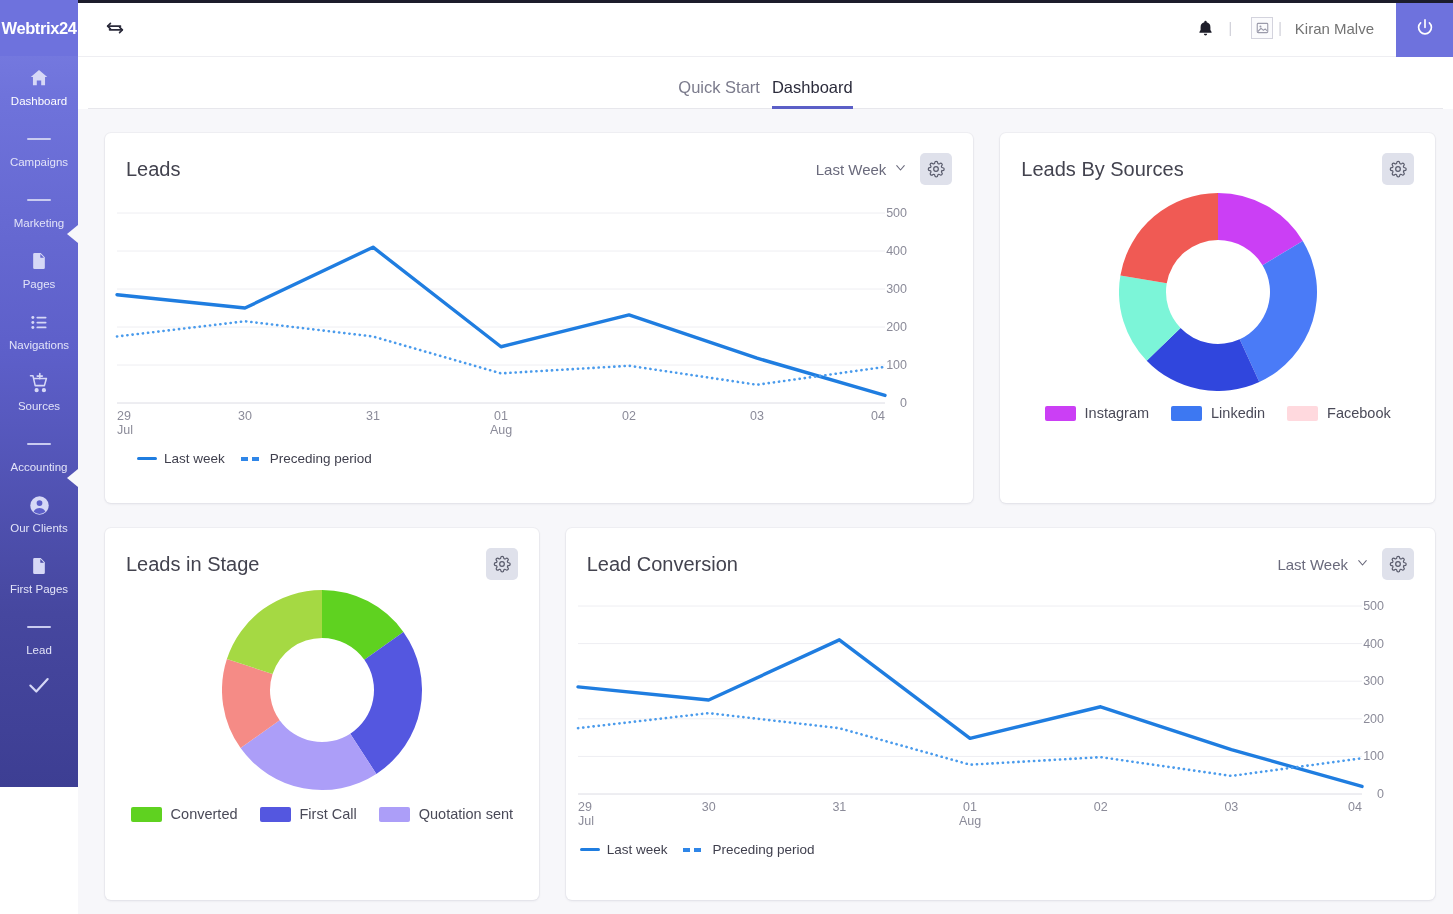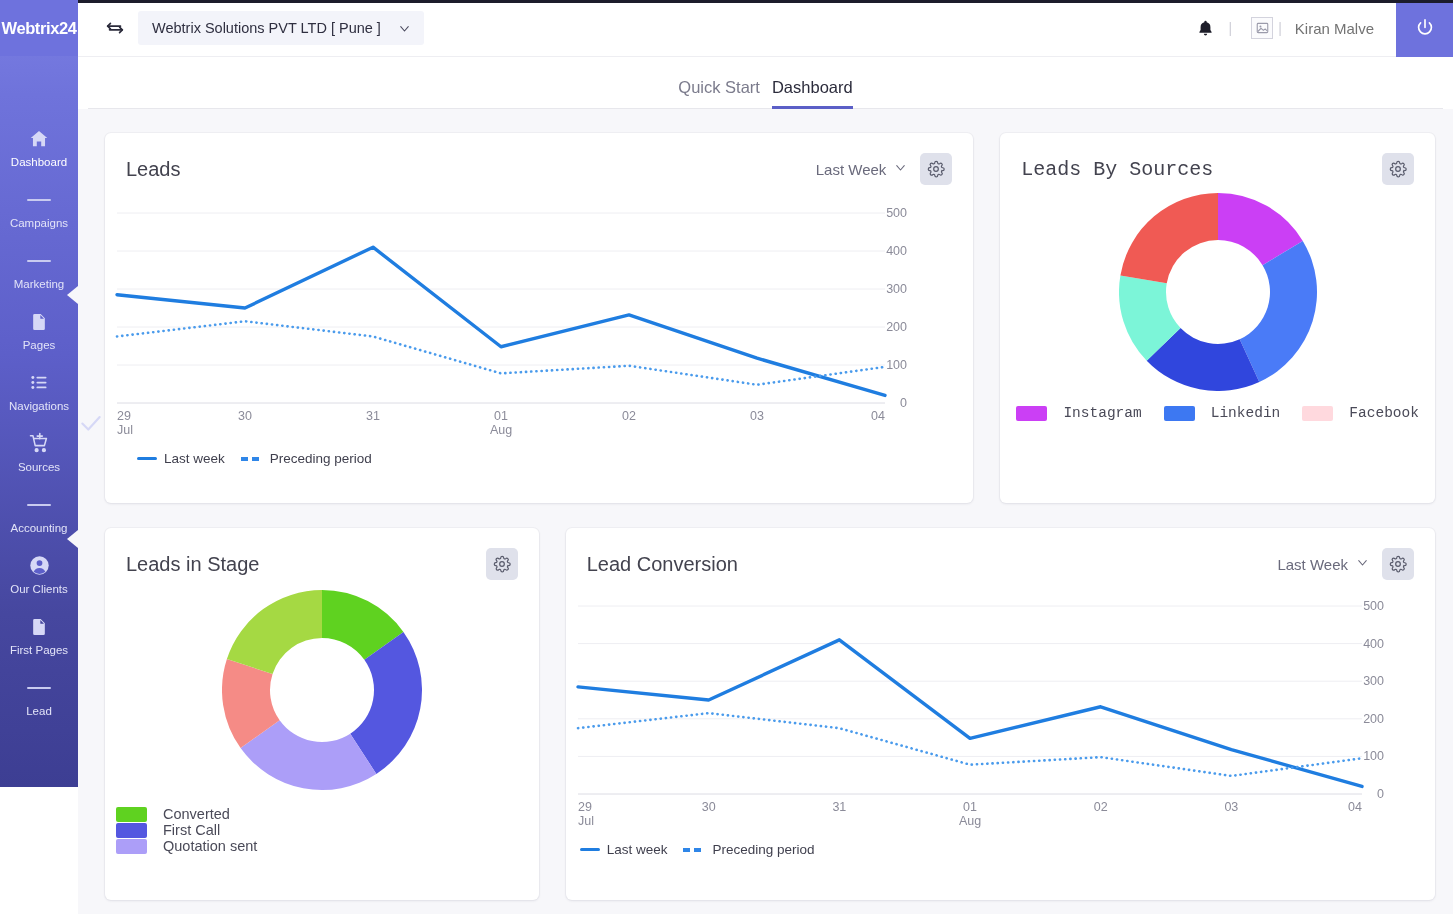--- a/index.html
+++ b/index.html
@@ -10,21 +10,21 @@
     background: #ffffff;
     overflow: hidden;
   }
   #app { position: relative; width: 1453px; height: 914px; }
 
   
   .sidebar {
     position: absolute; left: 0; top: 0;
     width: 78px; height: 787px;
     background: linear-gradient(180deg, #7b7fe3 0%, #6f73db 12%, #5d5fc9 45%, #46479f 78%, #3d3e93 100%);
-    display: flex; flex-direction: row; align-items: center;
+    display: flex; flex-direction: column; align-items: center;
     padding-top: 56px;
     z-index: 5;
   }
   .brand {
     position: absolute; left: 0; top: 0;
     width: 78px; height: 56px;
     background: #6e72dd;
     display: flex; align-items: center; justify-content: center;
     color: #fff; font-size: 16.5px; font-weight: bold; letter-spacing: -0.4px;
   }
@@ -144,21 +144,21 @@
   .linechart { position: relative; }
   .lc-svg { display:block; }
   .legend-line { display:flex; align-items:center; gap: 16px; padding-left: 12px; }
   .lg-item { display:flex; align-items:center; gap: 7px; font-size: 13.5px; color: #3f3f4d; }
   .lg-solid { width: 20px; height: 3px; background: #1f7de0; border-radius: 2px; }
   .lg-dash { width: 22px; height: 4px; background:
       repeating-linear-gradient(to right, #2f86e8 0 7px, transparent 7px 11px); }
 
   .donut-wrap { display:flex; align-items:center; justify-content:center; }
   .donut-legend { display:flex; flex-wrap: wrap; justify-content:center; row-gap: 10px; }
-  .dl-item { display:flex; align-items:center; gap: 16px; margin: 0 11px; }
+  .dl-item { display:flex; align-items:center; gap: 9px; margin: 0 11px; }
   .dl-sw { width: 31px; height: 15px; border-radius: 2px; display:block; }
   .dl-text { font-size: 14.5px; color: #4a4a58; white-space: nowrap; }
 
   .axis-lbl { font-size: 12.5px; fill: #8b8b99; font-family: "Liberation Sans", sans-serif; }
   .ytick-lbl { font-size: 12.5px; fill: #8b8b99; font-family: "Liberation Sans", sans-serif; }
 </style>
 </head>
 <body>
 
 <div id="app">
@@ -262,28 +262,20 @@
   </div>
 
   <div class="topbar">
     <div class="swap-btn">
       <svg width="22" height="22" viewBox="0 0 24 24" fill="none" stroke="currentColor" stroke-width="1.8" stroke-linecap="round" stroke-linejoin="round">
         <polyline points="7 7 4 10 7 13"></polyline>
           <line x1="4" y1="10" x2="18" y2="10"></line>
         <polyline points="17 11 20 14 17 17"></polyline>
           <line x1="20" y1="14" x2="6" y2="14"></line>
       </svg>
-    </div>
-    <div class="company-select">
-      <span class="cs-label">Webtrix Solutions PVT LTD [ Pune ]</span>
-      <span class="cs-caret">
-        <svg width="15" height="15" viewBox="0 0 24 24" fill="none" stroke="currentColor" stroke-width="1.7" stroke-linecap="round" stroke-linejoin="round">
-            <polyline points="6 9 12 16 18 9"></polyline>
-          </svg>
-      </span>
     </div>
 
     <div class="topbar-right">
       <div class="bell">
         <svg width="19" height="19" viewBox="0 0 24 24" fill="currentColor">
             <path d="M12 2.2a1.5 1.5 0 0 1 1.5 1.5v.55A6.3 6.3 0 0 1 18.2 10.4v3.4l1.5 2.6a.7.7 0 0 1-.6 1.05H4.9a.7.7 0 0 1-.6-1.05l1.5-2.6v-3.4A6.3 6.3 0 0 1 10.5 4.25V3.7A1.5 1.5 0 0 1 12 2.2z"></path>
             <path d="M9.9 18.7h4.2a2.1 2.1 0 0 1-4.2 0z"></path>
           </svg>
       </div>
       <span class="avatar-sep">|</span>
@@ -369,21 +361,21 @@
               <span class="lg-solid"></span>
               <span>Last week</span>
             </div>
             <div class="lg-item">
               <span class="lg-dash"></span>
               <span>Preceding period</span>
             </div>
           </div>
       </div>
 
-      <div class="card" style="width:435px;height:370px;font-family:Liberation Mono, monospace;">
+      <div class="card" style="width:435px;height:370px;">
         <div class="card-head">
           <h2 class="card-title">Leads By Sources</h2>
           <div class="card-tools">
             <div class="gear-btn">
               <svg width="18" height="18" viewBox="0 0 24 24" fill="none" stroke="currentColor" stroke-width="1.6">
                   <circle cx="12" cy="12" r="3.1"></circle>
                   <path d="M19.4 15a1.6 1.6 0 0 0 .32 1.77l.06.06a1.9 1.9 0 1 1-2.7 2.7l-.05-.06a1.6 1.6 0 0 0-1.78-.32 1.6 1.6 0 0 0-1 1.47v.17a1.9 1.9 0 1 1-3.8 0v-.09a1.6 1.6 0 0 0-1.05-1.47 1.6 1.6 0 0 0-1.77.32l-.06.06a1.9 1.9 0 1 1-2.7-2.7l.06-.06a1.6 1.6 0 0 0 .32-1.77 1.6 1.6 0 0 0-1.47-1H3.6a1.9 1.9 0 1 1 0-3.8h.09a1.6 1.6 0 0 0 1.47-1.05 1.6 1.6 0 0 0-.32-1.77l-.06-.06a1.9 1.9 0 1 1 2.7-2.7l.06.06a1.6 1.6 0 0 0 1.77.32H9.4a1.6 1.6 0 0 0 1-1.47V3.6a1.9 1.9 0 1 1 3.8 0v.09a1.6 1.6 0 0 0 1 1.47 1.6 1.6 0 0 0 1.78-.32l.05-.06a1.9 1.9 0 1 1 2.7 2.7l-.06.06a1.6 1.6 0 0 0-.32 1.77v.01a1.6 1.6 0 0 0 1.47 1h.17a1.9 1.9 0 1 1 0 3.8h-.09a1.6 1.6 0 0 0-1.47 1z"></path>
                 </svg>
             </div>
           </div>
@@ -433,21 +425,21 @@
         <div class="donut-wrap" style="margin-top:10px;" id="dn-stage">
             <svg width="200" height="200">
               <path d="M 100 0 A 100 100 0 0 1 181.42602813143787 41.95000479984267 L 142.3415346283477 69.81400249591819 A 52 52 0 0 0 100 48 Z" fill="#5fd220"></path>
               <path d="M 181.42602813143787 41.95000479984267 A 100 100 0 0 1 154.33837777948057 183.9484407258077 L 128.2559564453299 143.65318917742002 A 52 52 0 0 0 142.3415346283477 69.81400249591819 Z" fill="#5457e0"></path>
               <path d="M 154.33837777948057 183.9484407258077 A 100 100 0 0 1 18.573971868562154 158.04999520015735 L 57.65846537165232 130.18599750408183 A 52 52 0 0 0 128.2559564453299 143.65318917742002 Z" fill="#ac9ef8"></path>
               <path d="M 18.573971868562154 158.04999520015735 A 100 100 0 0 1 4.89434837048465 69.09830056250523 L 50.54506115265202 83.93111629250272 A 52 52 0 0 0 57.65846537165232 130.18599750408183 Z" fill="#f58b86"></path>
               <path d="M 4.89434837048465 69.09830056250523 A 100 100 0 0 1 99.99999999999999 0 L 99.99999999999999 48 A 52 52 0 0 0 50.54506115265202 83.93111629250272 Z" fill="#a5d943"></path>
             </svg>
           </div>
         <div class="donut-legend" style="margin-top:16px;" id="dl-stage">
-            <div style="display: flex; justify-content: center; width: 100%; flex-direction: column;">
+            <div style="display: flex; justify-content: center; width: 100%;">
               <div class="dl-item">
                 <span class="dl-sw" style="background: rgb(95, 210, 32);"></span>
                 <span class="dl-text">Converted</span>
               </div>
               <div class="dl-item">
                 <span class="dl-sw" style="background: rgb(84, 87, 224);"></span>
                 <span class="dl-text">First Call</span>
               </div>
               <div class="dl-item">
                 <span class="dl-sw" style="background: rgb(172, 158, 248);"></span>

